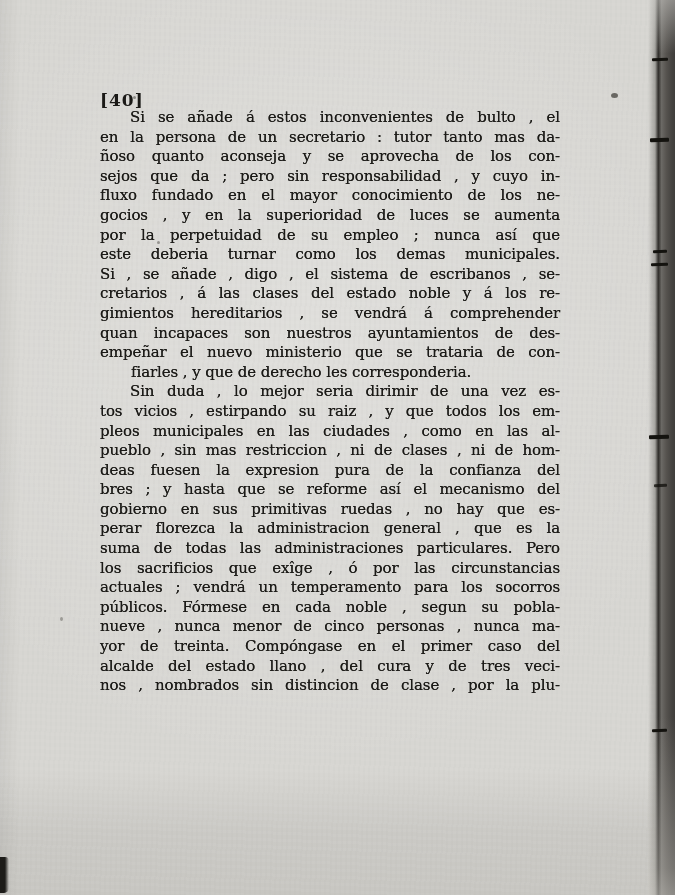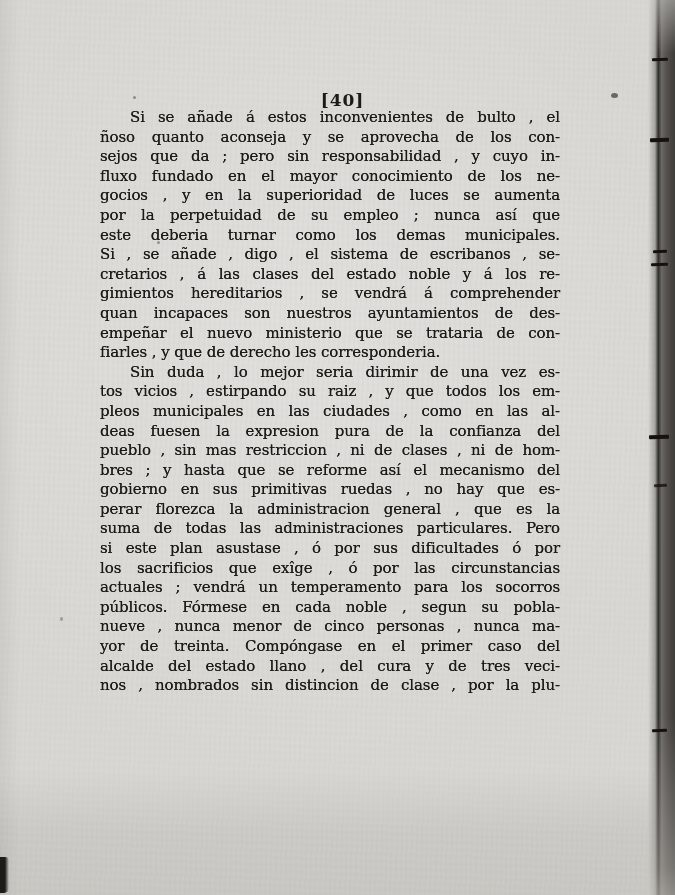--- a/index.html
+++ b/index.html
@@ -48,70 +48,70 @@
   }
   .smudge{position:absolute;background:#43413c;border-radius:50%;}
   .corner-mark{
     position:absolute;left:0;bottom:2px;width:9px;height:36px;
     background:linear-gradient(to right,#1d1c19 55%,rgba(29,28,25,0) 100%);
     border-radius:0 4px 5px 0;
   }
   
   .folio{
     position:absolute;top:90px;left:100px;width:485px;
-    text-align:center;font-size:17px;font-weight:bold;letter-spacing:1px;
+    font-size:17px;font-weight:bold;letter-spacing:1px;
   }
   .text-block{
     position:absolute;top:108px;left:100px;width:460px;
     font-size:15px;font-weight:normal;letter-spacing:-0.1px;
     text-shadow:0 0 0.5px rgba(25,24,20,0.85);
   }
   .line{
     height:19.6px;line-height:19.6px;white-space:nowrap;
     text-align:justify;text-align-last:justify;
   }
   .line.indent{text-indent:30px;}
-  .line.para-end{text-align-last:left;}
+  .line.para-end{text-align-last:left;margin-left:31px;}
 </style>
 </head>
 <body>
 
 <div class="page">
 
   <div class="grain"></div>
 
   <div class="folio">[40]</div>
 
   <div class="text-block">
     <div>
       <div class="line indent">Si se añade á estos inconvenientes de bulto , el</div>
+      <div class="line">en la persona de un secretario : tutor tanto mas da-</div>
       <div class="line">ñoso quanto aconseja y se aprovecha de los con-</div>
       <div class="line">sejos que da ; pero sin responsabilidad , y cuyo in-</div>
       <div class="line">fluxo fundado en el mayor conocimiento de los ne-</div>
       <div class="line">gocios , y en la superioridad de luces se aumenta</div>
       <div class="line">por la perpetuidad de su empleo ; nunca así que</div>
       <div class="line">este deberia turnar como los demas municipales.</div>
       <div class="line">Si , se añade , digo , el sistema de escribanos , se-</div>
       <div class="line">cretarios , á las clases del estado noble y á los re-</div>
       <div class="line">gimientos hereditarios , se vendrá á comprehender</div>
       <div class="line">quan incapaces son nuestros ayuntamientos de des-</div>
       <div class="line">empeñar el nuevo ministerio que se trataria de con-</div>
       <div class="line para-end">fiarles , y que de derecho les corresponderia.</div>
     </div>
     <div>
       <div class="line indent">Sin duda , lo mejor seria dirimir de una vez es-</div>
       <div class="line">tos vicios , estirpando su raiz , y que todos los em-</div>
       <div class="line">pleos municipales en las ciudades , como en las al-</div>
+      <div class="line">pueblo , sin mas restriccion , ni de clases , ni de hom-</div>
       <div class="line">deas fuesen la expresion pura de la confianza del</div>
-      <div class="line">pueblo , sin mas restriccion , ni de clases , ni de hom-</div>
       <div class="line">bres ; y hasta que se reforme así el mecanismo del</div>
       <div class="line">gobierno en sus primitivas ruedas , no hay que es-</div>
       <div class="line">perar florezca la administracion general , que es la</div>
       <div class="line">suma de todas las administraciones particulares. Pero</div>
-      <div class="line">si este plan asustase , ó por sus dificultades ó por</div>
       <div class="line">los sacrificios que exîge , ó por las circunstancias</div>
       <div class="line">actuales ; vendrá un temperamento para los socorros</div>
       <div class="line">públicos. Fórmese en cada noble , segun su pobla-</div>
       <div class="line">nueve , nunca menor de cinco personas , nunca ma-</div>
       <div class="line">yor de treinta. Compóngase en el primer caso del</div>
       <div class="line">alcalde del estado llano , del cura y de tres veci-</div>
       <div class="line">nos , nombrados sin distincion de clase , por la plu-</div>
     </div>
   </div>
 

